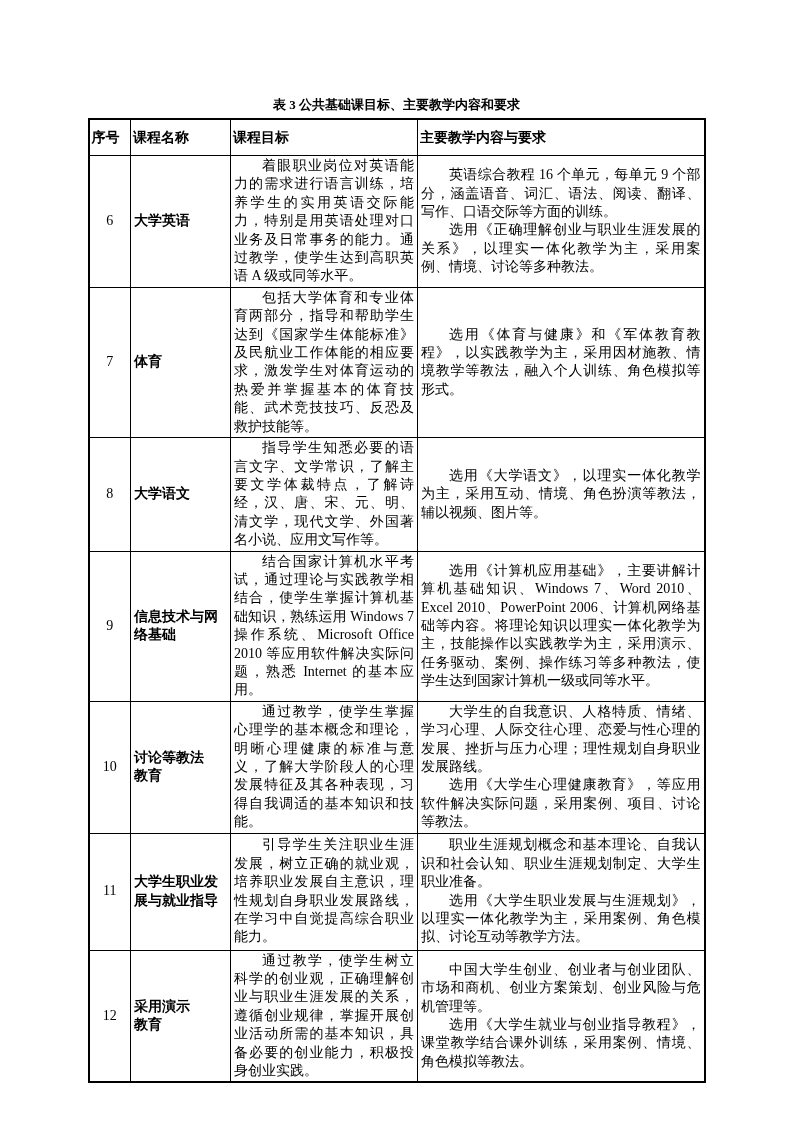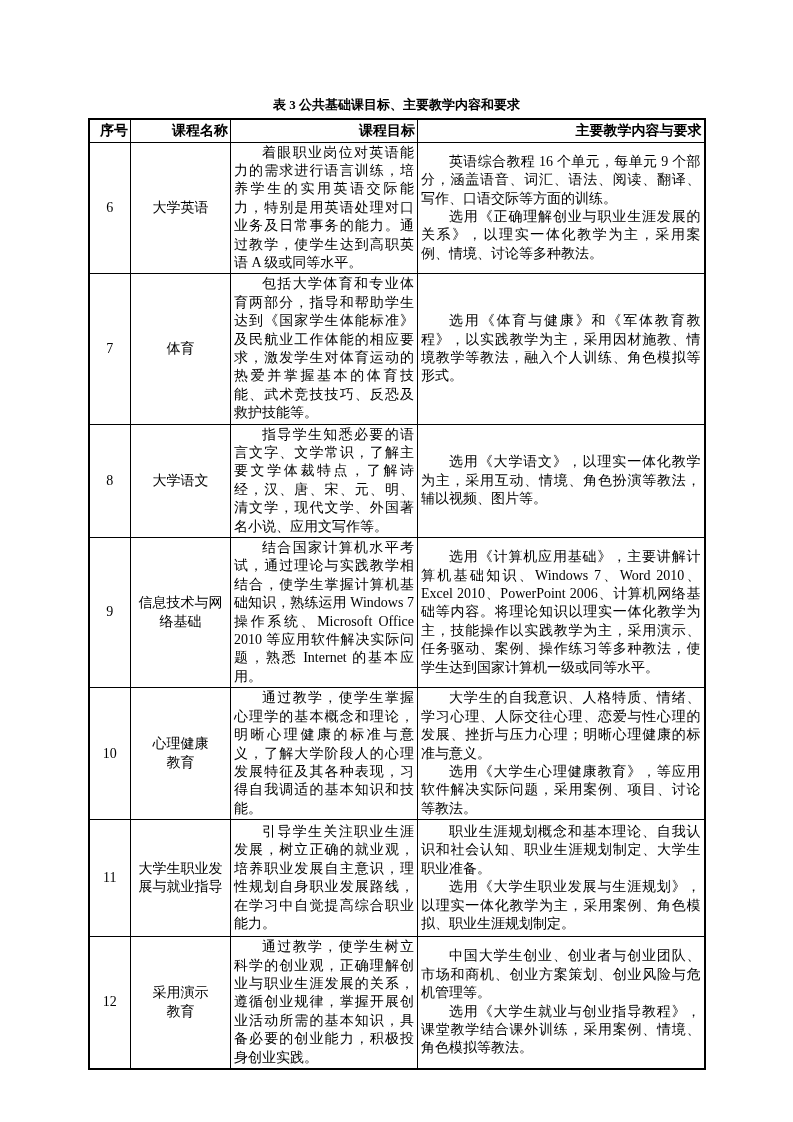--- a/index.html
+++ b/index.html
@@ -36,31 +36,31 @@
     border: 1px solid #000000;
     box-sizing: border-box;
     font-size: 14px;
     line-height: 18.4px;
     vertical-align: middle;
     padding: 1px 3px;
     overflow: hidden;
   }
   .course-table thead th {
     font-weight: bold;
-    text-align: right;
+    text-align: left;
     height: 23px;
     line-height: 19px;
-    padding: 1px 2px;
+    padding: 8px 2px;
   }
   td.c-num {
     text-align: center;
   }
   td.c-course {
-    text-align: center;
-    font-weight: normal;
+    text-align: left;
+    font-weight: bold;
     white-space: pre-line;
   }
   td.c-obj p,
   td.c-cont p {
     margin: 0;
     text-indent: 2em;
     text-align: justify;
   }
 </style>
 </head>
@@ -123,40 +123,40 @@
 络基础</td>
         <td class="c-obj">
           <p>结合国家计算机水平考试，通过理论与实践教学相结合，使学生掌握计算机基础知识，熟练运用 Windows 7 操作系统、Microsoft Office 2010 等应用软件解决实际问题，熟悉 Internet 的基本应用。</p>
         </td>
         <td class="c-cont">
           <p>选用《计算机应用基础》，主要讲解计算机基础知识、Windows 7、Word 2010、Excel 2010、PowerPoint 2006、计算机网络基础等内容。将理论知识以理实一体化教学为主，技能操作以实践教学为主，采用演示、任务驱动、案例、操作练习等多种教法，使学生达到国家计算机一级或同等水平。</p>
         </td>
       </tr>
       <tr style="height:112px">
         <td class="c-num">10</td>
-        <td class="c-course">心理健康
+        <td class="c-course">讨论等教法
 教育</td>
         <td class="c-obj">
           <p>通过教学，使学生掌握心理学的基本概念和理论，明晰心理健康的标准与意义，了解大学阶段人的心理发展特征及其各种表现，习得自我调适的基本知识和技能。</p>
         </td>
         <td class="c-cont">
-          <p>大学生的自我意识、人格特质、情绪、学习心理、人际交往心理、恋爱与性心理的发展、挫折与压力心理；明晰心理健康的标准与意义。</p>
+          <p>大学生的自我意识、人格特质、情绪、学习心理、人际交往心理、恋爱与性心理的发展、挫折与压力心理；理性规划自身职业发展路线。</p>
           <p>选用《大学生心理健康教育》，等应用软件解决实际问题，采用案例、项目、讨论等教法。</p>
         </td>
       </tr>
       <tr style="height:117px">
         <td class="c-num">11</td>
         <td class="c-course">大学生职业发
 展与就业指导</td>
         <td class="c-obj">
           <p>引导学生关注职业生涯发展，树立正确的就业观，培养职业发展自主意识，理性规划自身职业发展路线，在学习中自觉提高综合职业能力。</p>
         </td>
         <td class="c-cont">
           <p>职业生涯规划概念和基本理论、自我认识和社会认知、职业生涯规划制定、大学生职业准备。</p>
-          <p>选用《大学生职业发展与生涯规划》，以理实一体化教学为主，采用案例、角色模拟、职业生涯规划制定。</p>
+          <p>选用《大学生职业发展与生涯规划》，以理实一体化教学为主，采用案例、角色模拟、讨论互动等教学方法。</p>
         </td>
       </tr>
       <tr style="height:123px">
         <td class="c-num">12</td>
         <td class="c-course">采用演示
 教育</td>
         <td class="c-obj">
           <p>通过教学，使学生树立科学的创业观，正确理解创业与职业生涯发展的关系，遵循创业规律，掌握开展创业活动所需的基本知识，具备必要的创业能力，积极投身创业实践。</p>
         </td>
         <td class="c-cont">

